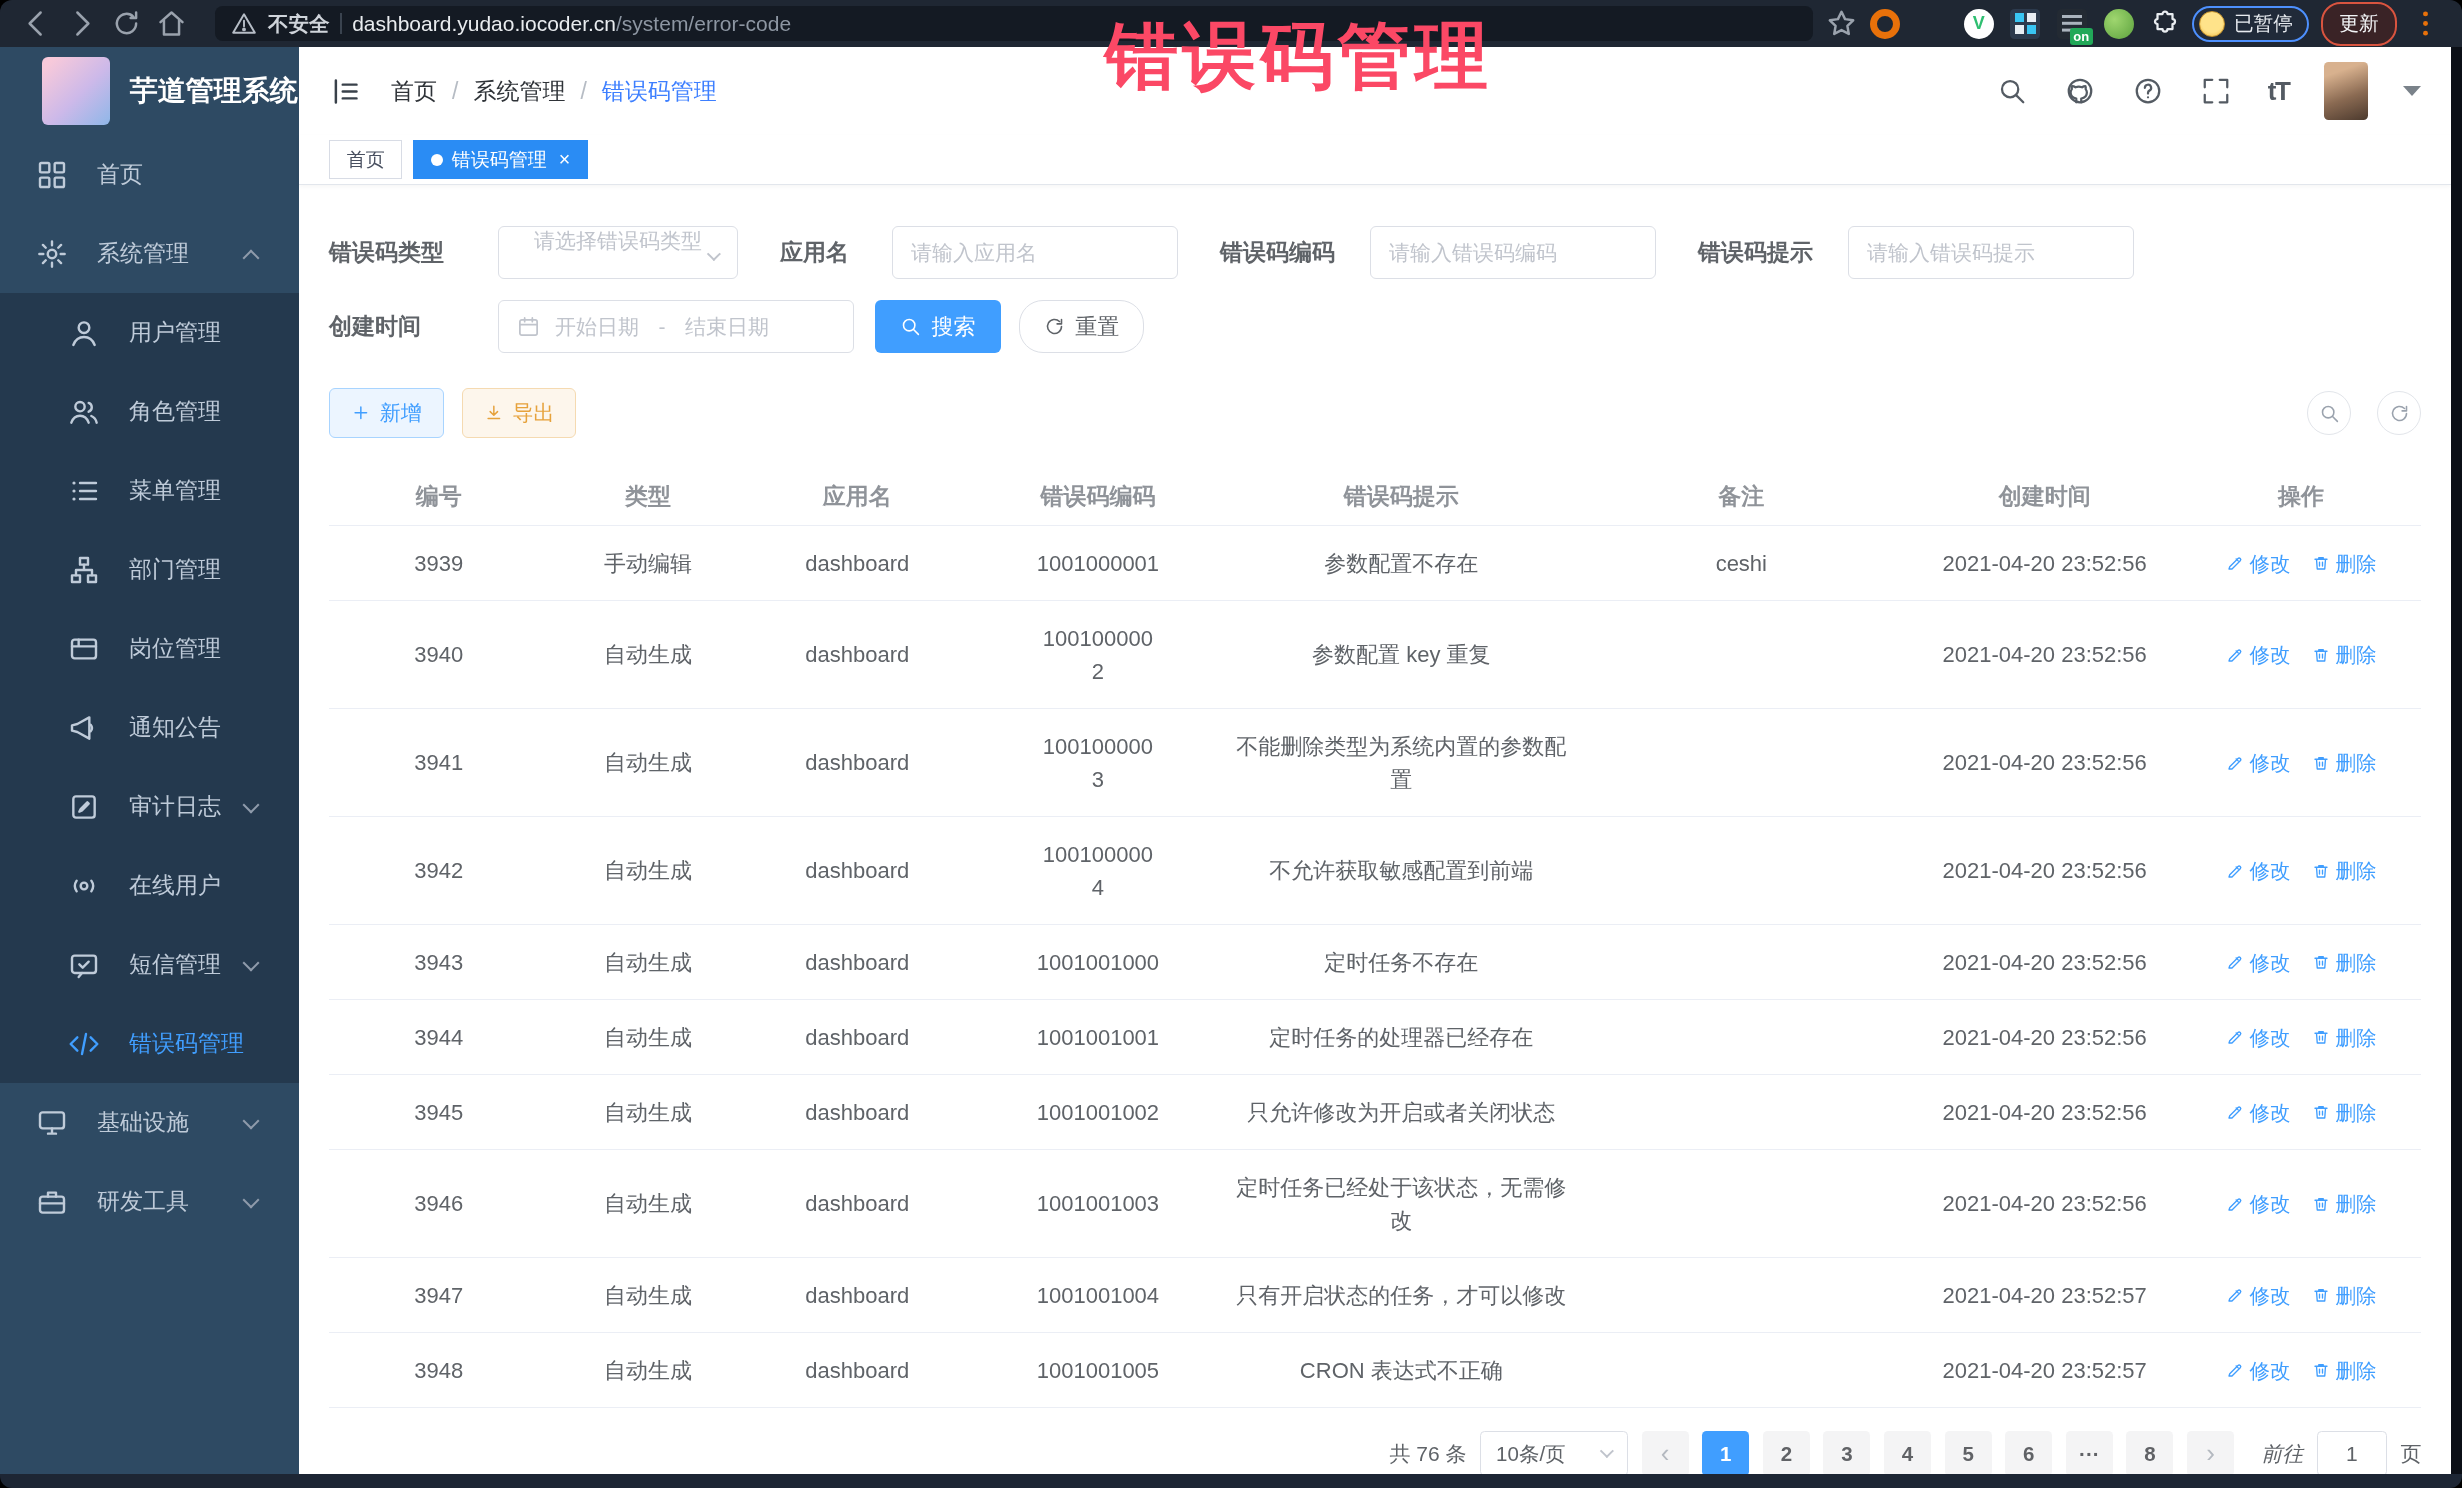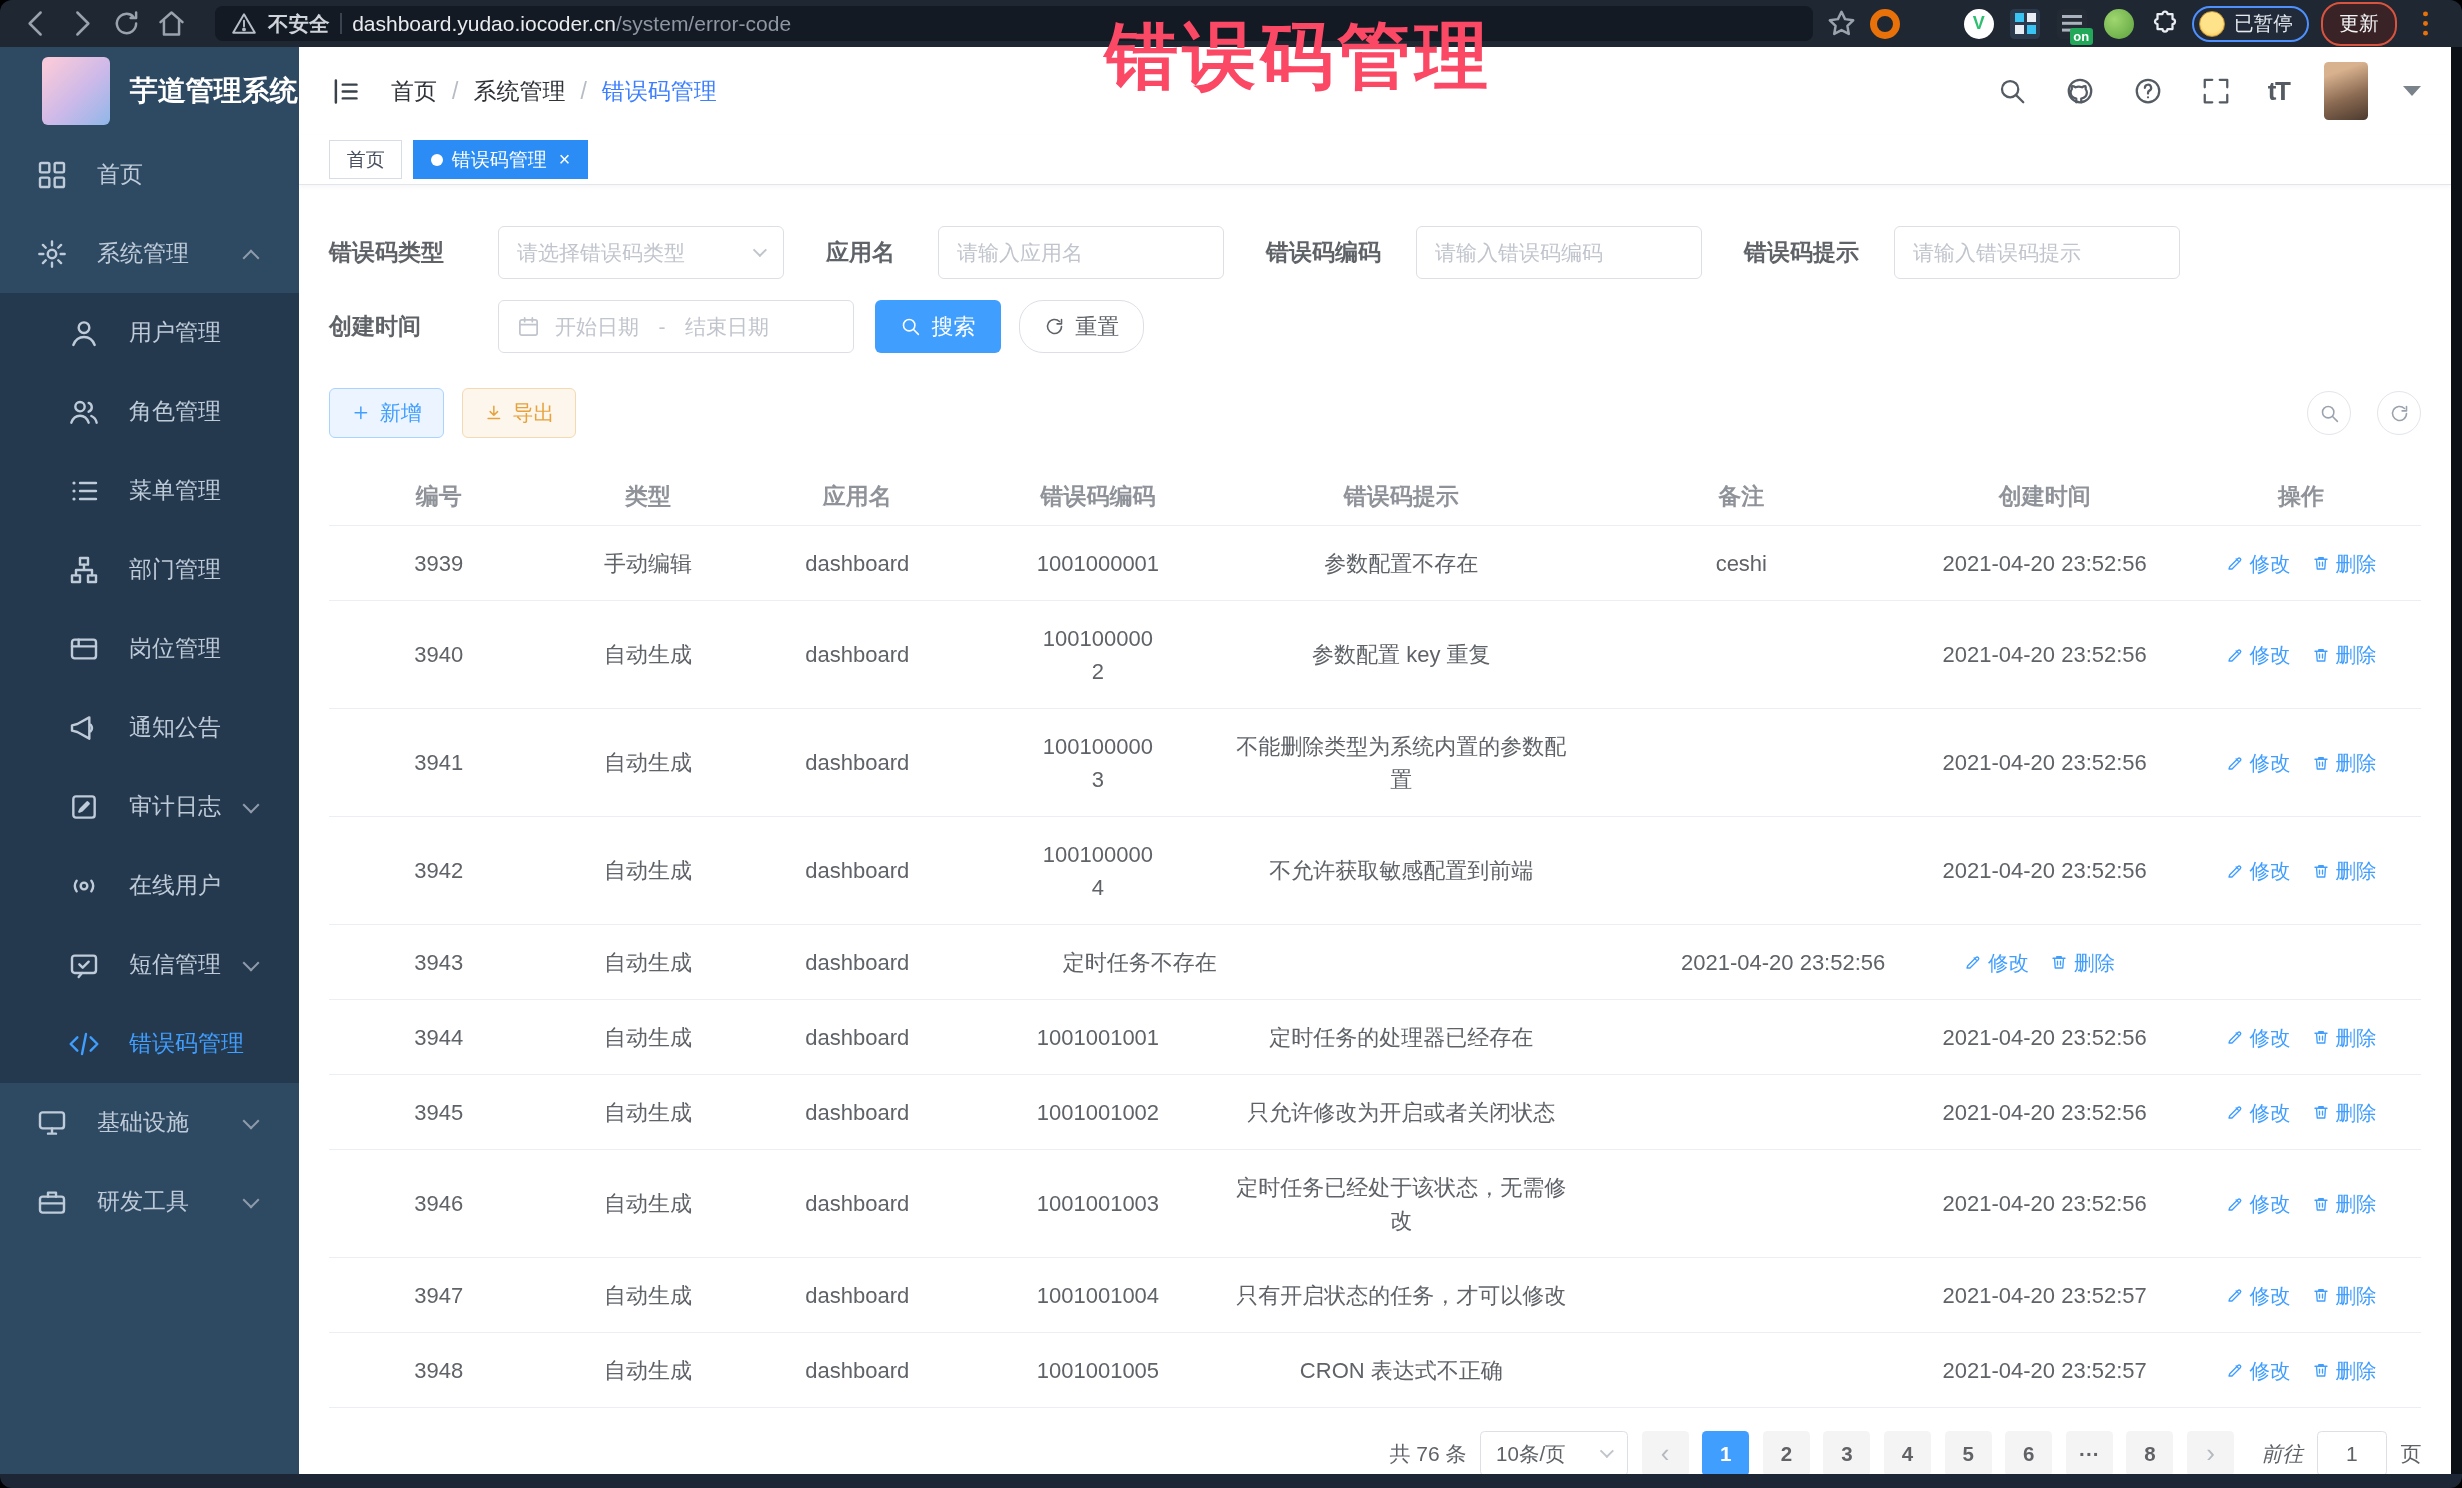--- a/index.html
+++ b/index.html
@@ -90,21 +90,21 @@
   .tab-close { font-size:19.7px; line-height:1; margin-left:3px; }
 
   
   .content { position:absolute; top:138px; left:0; right:0; bottom:0; padding:41px 30px 0; overflow:hidden; }
   .f-row { display:flex; align-items:center; }
   .f-row.second { margin-top:21px; }
   .f-label { font-size:23px; color:#5f6368; font-weight:700; width:148px; text-align:left; margin-right:21px; flex:none; }
   .f-group { display:flex; align-items:center; margin-right:42px; }
   .f-box { height:53px; border:1.5px solid #dcdfe6; border-radius:6px; background:#fff; display:flex;
            align-items:center; padding:0 18px; font-size:21px; color:#c0c4cc; }
-  .f-select { width:286px; }
+  .f-select { width:240px;flex-direction:column; }
   input.f-input { width:286px; height:53px; border:1.5px solid #dcdfe6; border-radius:6px; padding:0 18px;
                   font-size:21px; color:#5f6368; font-family:inherit; outline:none; }
   input::placeholder { color:#c0c4cc; }
   .sel-caret { width:9.8px; height:9.8px; border-right:2.3px solid #c0c4cc; border-bottom:2.3px solid #c0c4cc;
                transform:rotate(45deg); margin-left:auto; margin-top:-6px; flex:none; }
   .date-box { width:356px; gap:15px; }
   .date-box .ic { width:23px; height:23px; color:#c0c4cc; flex:none; }
   .date-sep { color:#c0c4cc; margin:0 4.5px; }
   .btn { height:53px; border-radius:6px; font-size:22px; display:flex; align-items:center; gap:10.6px;
          padding:0 24px; cursor:pointer; border:1.5px solid transparent; }
@@ -608,20 +608,21 @@
                     <path d="M10 11v5M14 11v5"></path>
                   </svg>
                   <span>删除</span>
                 </a>
               </span>
             </div>
             <div class="trow">
               <span class="td c1">3943</span>
               <span class="td c2">自动生成</span>
               <span class="td c3">dashboard</span>
+              <span class="td c4 code">1001001000</span>
               <span class="td c5">定时任务不存在</span>
               <span class="td c6"></span>
               <span class="td c7">2021-04-20 23:52:56</span>
               <span class="td c8 ops">
                 <a class="op">
                   <svg class="ic " viewBox="0 0 24 24" fill="none" stroke="currentColor" stroke-width="1.8" stroke-linecap="round" stroke-linejoin="round">
                     <path d="M4 20h4L19 9a2.1 2.1 0 0 0-3-3L5 17z"></path>
                     <path d="M13.5 6.5l3 3"></path>
                   </svg>
                   <span>修改</span>

